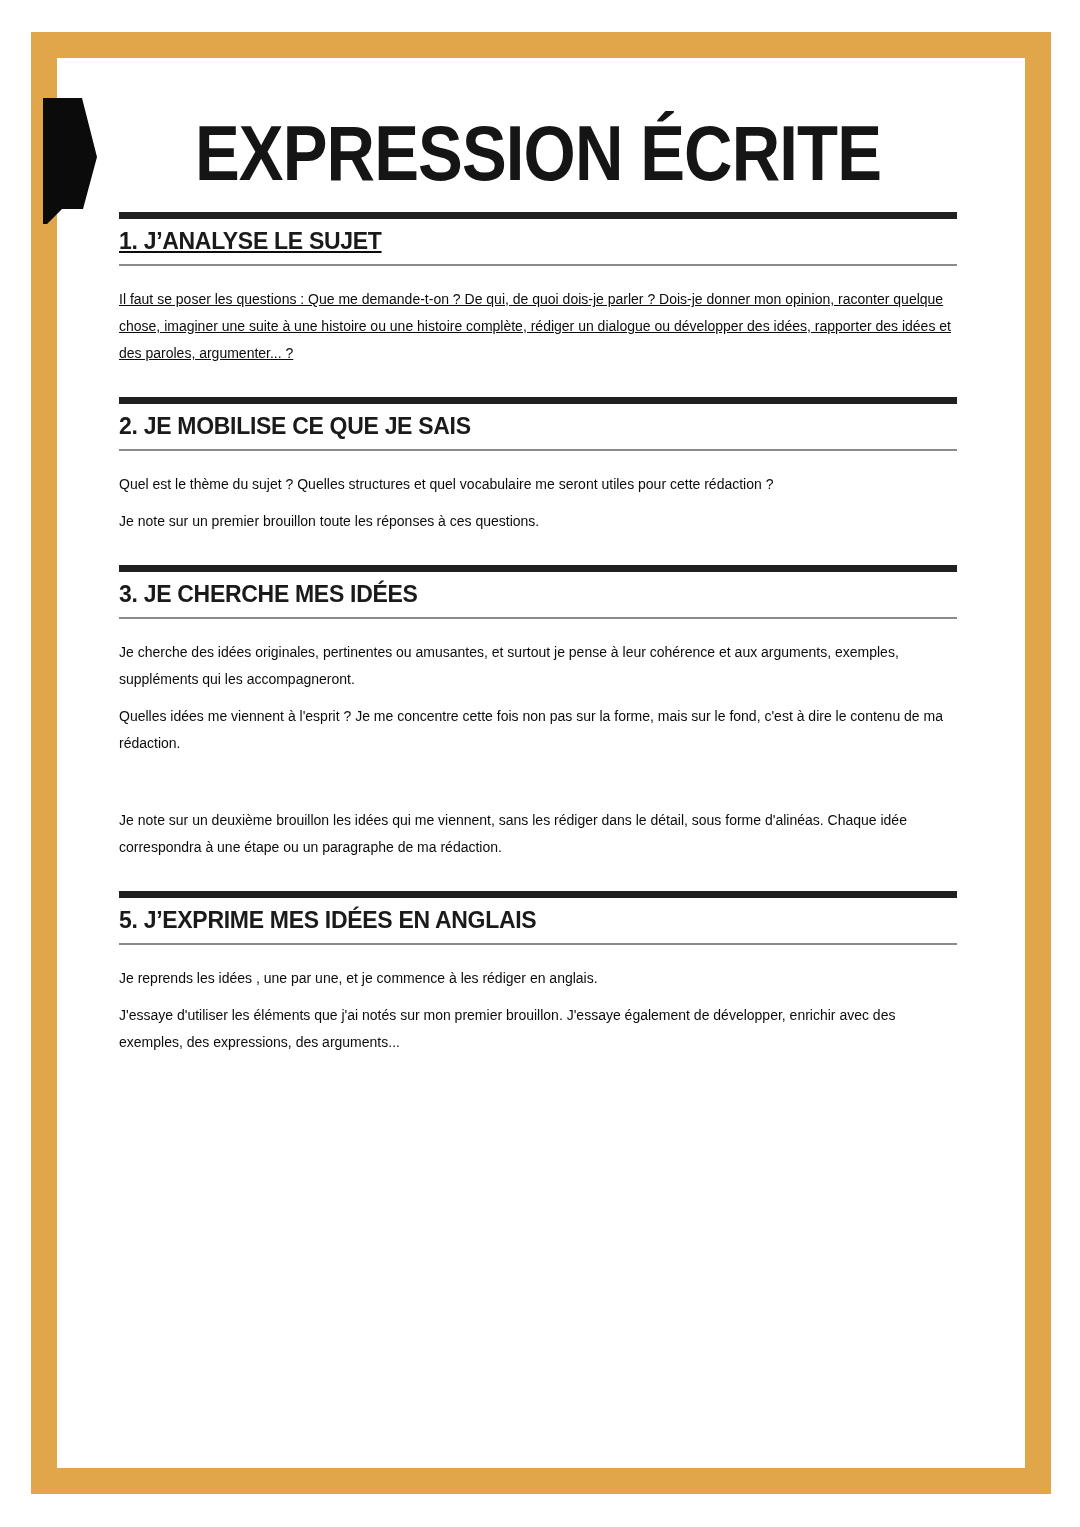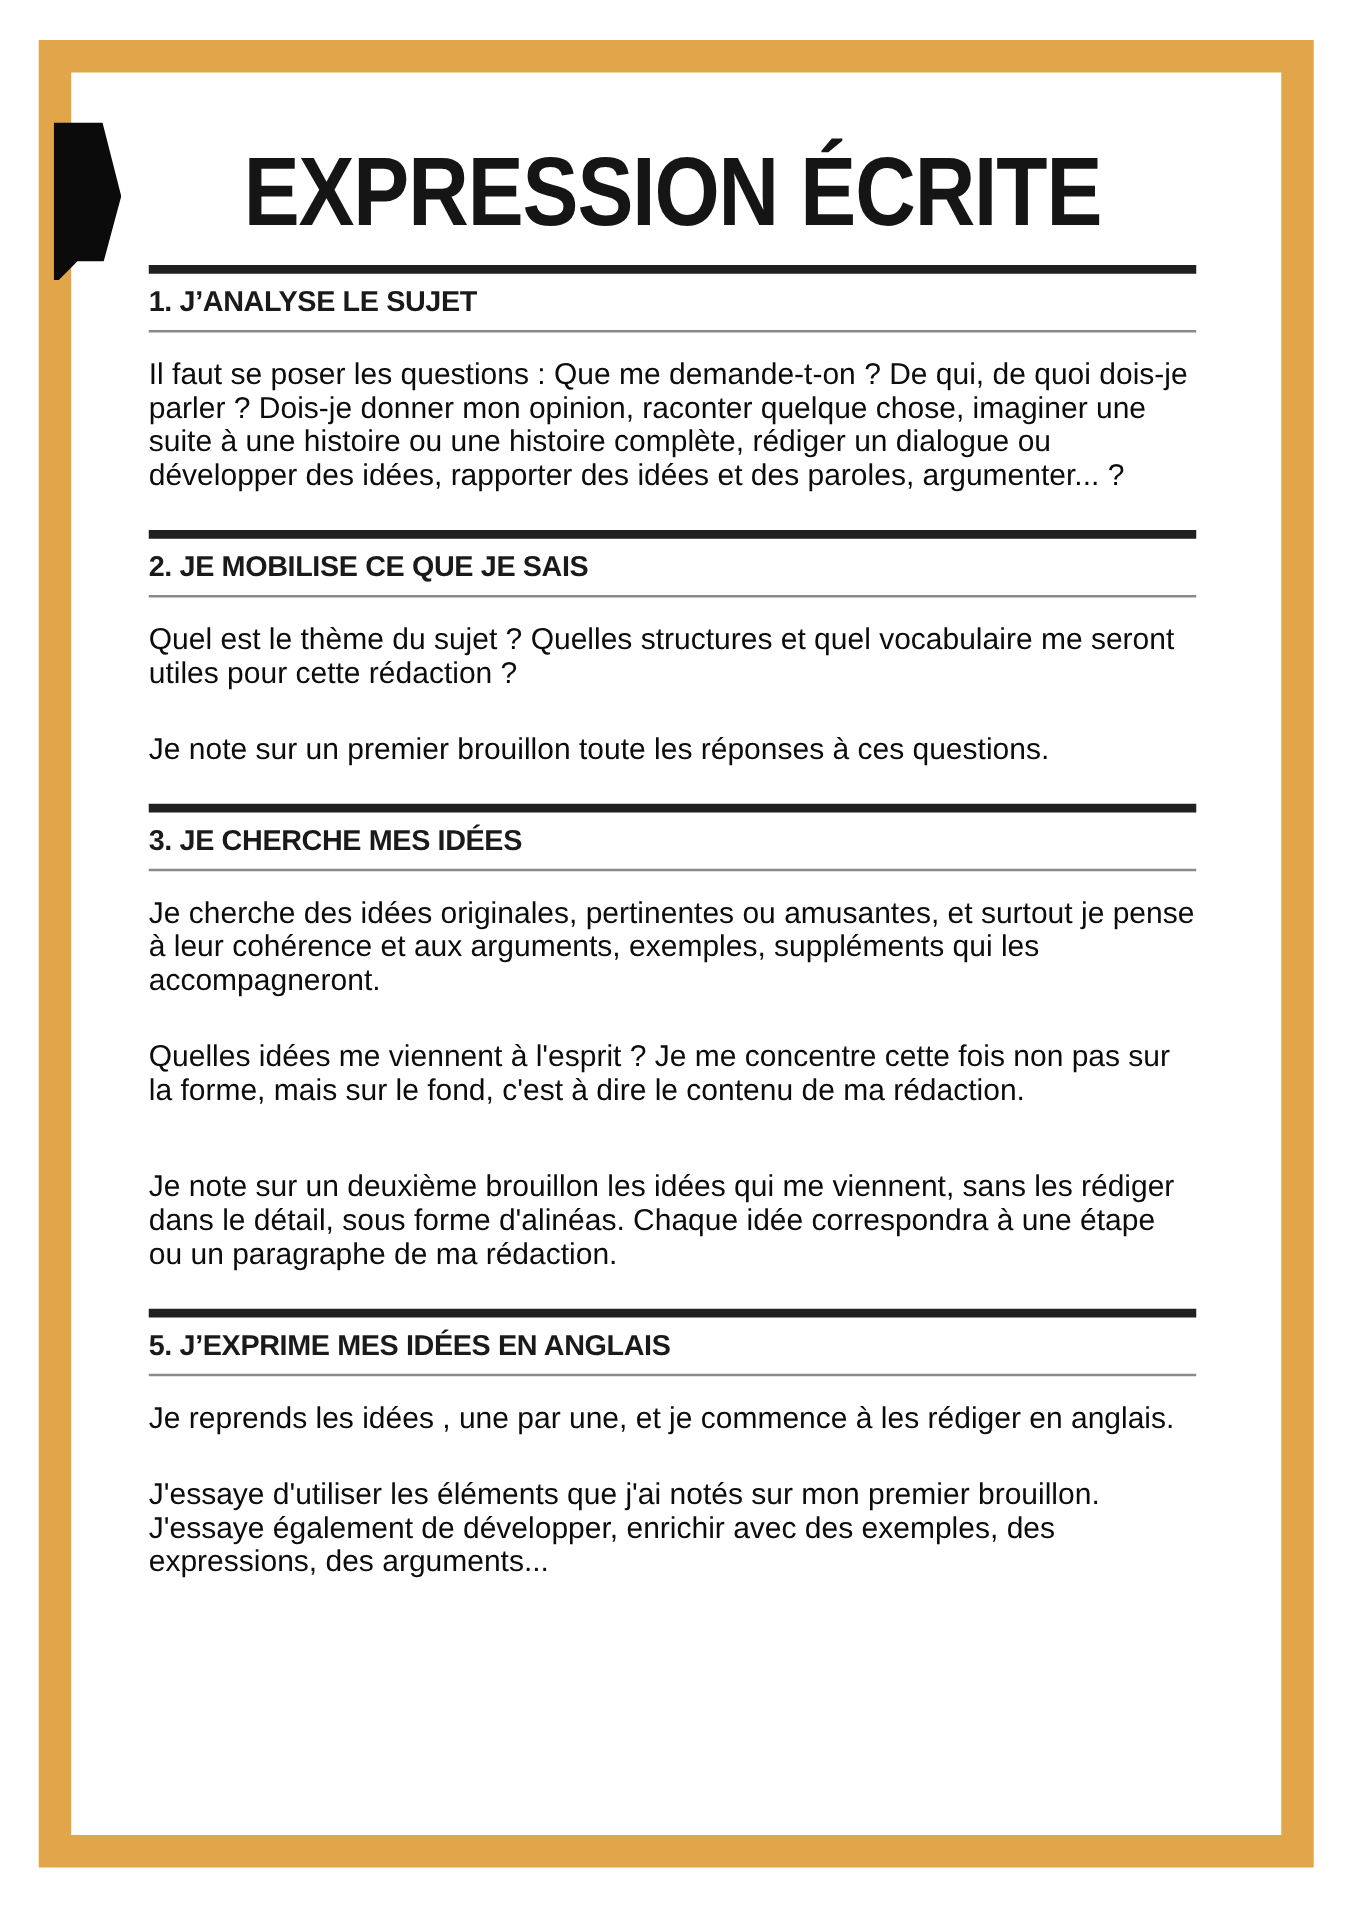--- a/index.html
+++ b/index.html
@@ -48,46 +48,46 @@
     line-height: 78px;
     font-weight: bold;
     letter-spacing: -1px;
     text-align: center;
     white-space: nowrap;
     transform: scaleX(0.86);
     transform-origin: 50% 50%;
     color: #151515;
   }
   .section { margin-top: 30px; }
-  .section.first { margin-top: 20px; }
+  .section.first { margin-top: 20px; text-decoration: underline; }
   .section-bar {
     height: 7px;
     background: var(--bar);
   }
   .section-heading {
     margin: 9px 0 0 0;
     font-size: 23px;
     line-height: 26px;
     font-weight: bold;
     letter-spacing: -0.3px;
     color: #1a1a1a;
   }
   .heading-rule {
     height: 2px;
     background: var(--rule);
     margin-top: 10px;
   }
   .section p {
     margin: 20px 0 0 0;
-    font-size: 24px;
+    font-size: 14px;
     line-height: 27px;
     max-width: 845px;
     color: var(--ink);
   }
-  .section p + p { margin-top: 34px; }
+  .section p + p { margin-top: 10px; }
   .section p.extra-gap { margin-top: 50px; }
 </style>
 </head>
 <body>
 
 <div class="frame"></div>
 
 <svg class="bookmark" viewBox="0 0 54 126" aria-hidden="true">
   <polygon points="0,0 39,0 54,59 40,111 19,111 4,126 0,126" fill="#0b0b0b"></polygon>
 </svg>

